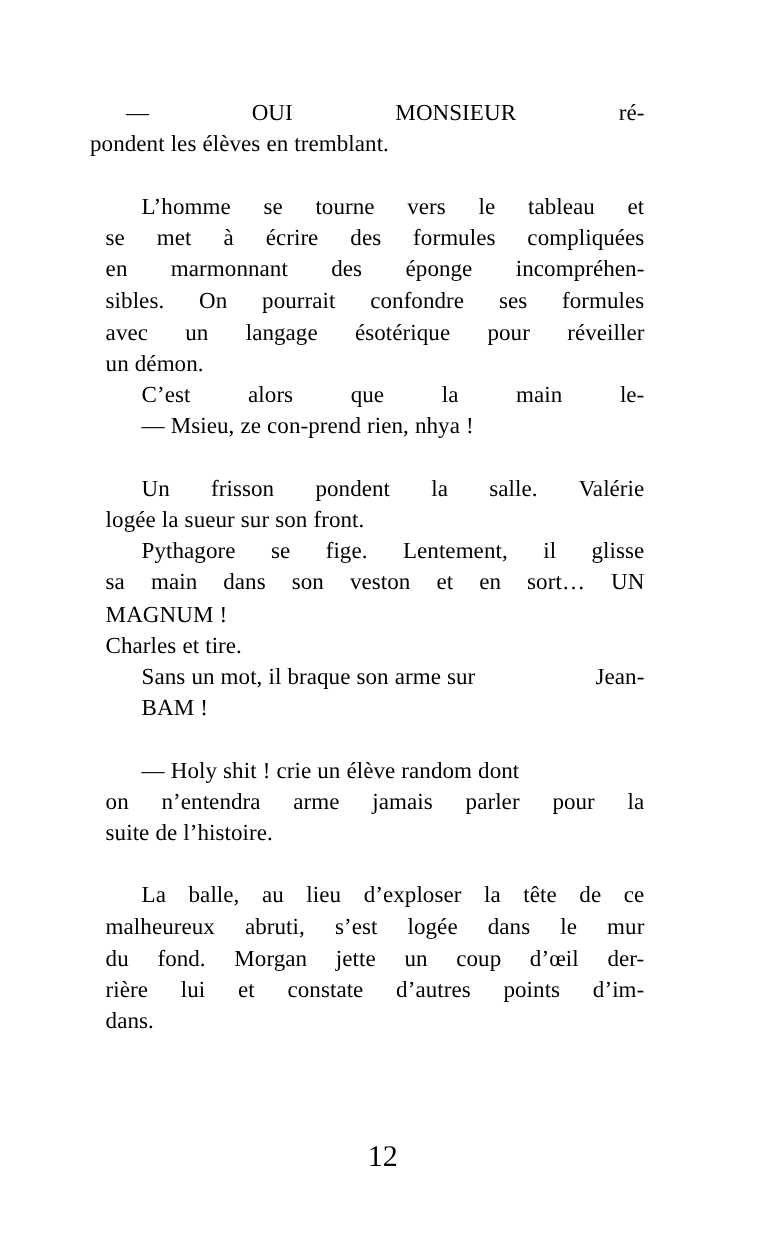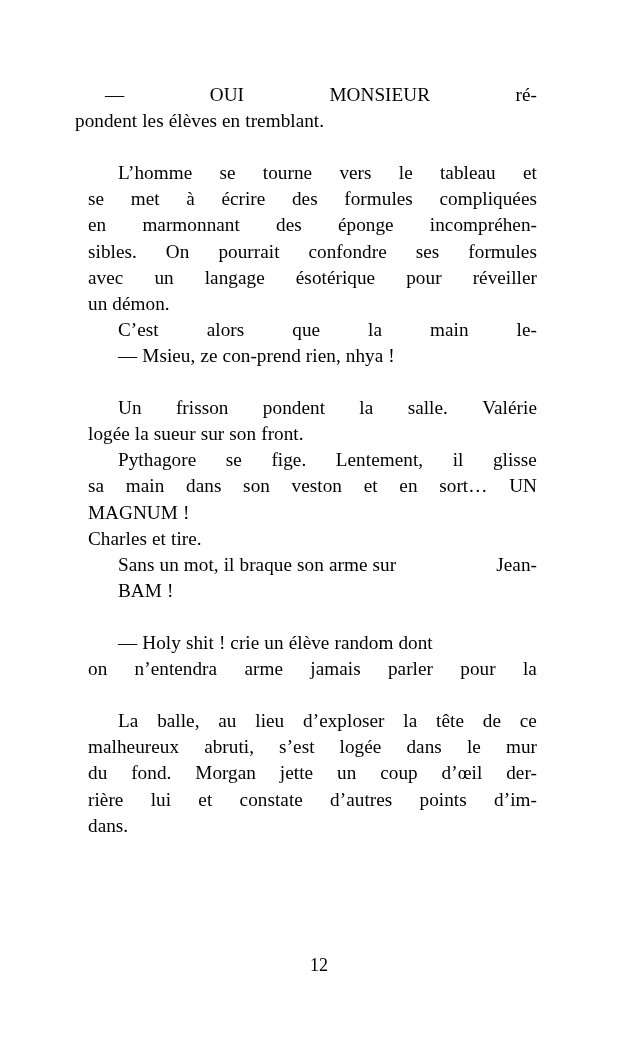--- a/index.html
+++ b/index.html
@@ -53,21 +53,21 @@
   }
   .line.indent-line {
     padding-left: 30px;
   }
   .page-number {
     position: absolute;
     left: 0;
     right: 0;
     top: 952px;
     text-align: center;
-    font-size: 18px;
+    font-size: 25px;
     line-height: 26px;
     font-family: "Liberation Serif", "DejaVu Serif", serif;
     color: #000000;
   }
 </style>
 </head>
 <body>
 
 <div class="page">
 
@@ -192,20 +192,21 @@
           <span class="line indent-line">— Holy shit ! crie un élève random dont</span>
           <span class="line just">
             <span>on</span>
             <span>n’entendra</span>
             <span>arme</span>
             <span>jamais</span>
             <span>parler</span>
             <span>pour</span>
             <span>la</span>
           </span>
+          <span class="line">suite de l’histoire.</span>
         </p>
       </div>
       <div class="group">
         <p class="para">
           <span class="line just indent-line">
             <span>La</span>
             <span>balle,</span>
             <span>au</span>
             <span>lieu</span>
             <span>d’exploser</span>

